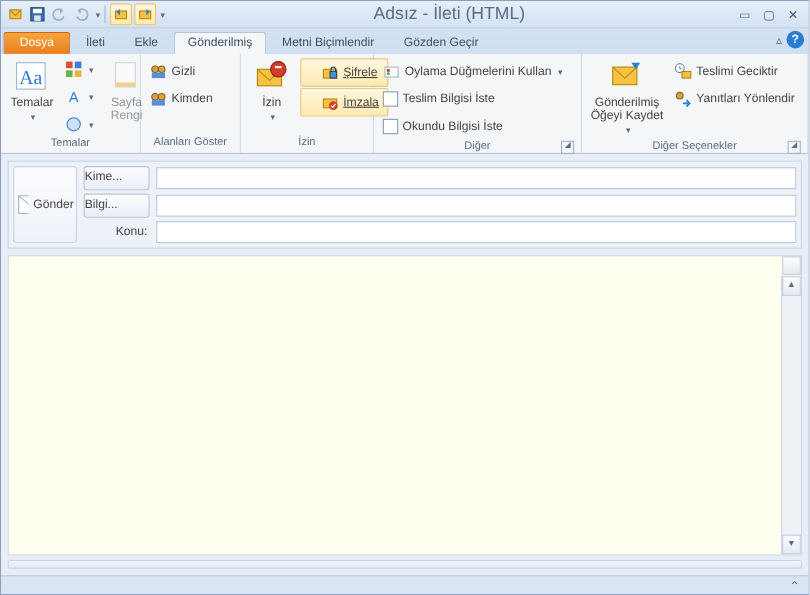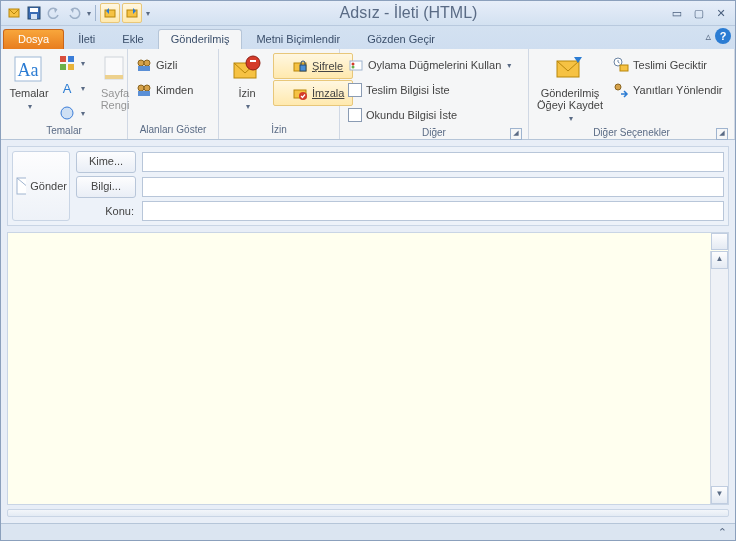--- a/index.html
+++ b/index.html
@@ -28,21 +28,21 @@
 .smallbtn{display:flex;align-items:center;gap:4px;padding:2px 4px;height:20px;}
 .smallbtn.framed{border:1px solid #e8c77a;background:linear-gradient(to bottom,#fff7e1,#ffe9ae);border-radius:2px;min-width:56px;padding-left:18px;}
 .ico16{width:16px;height:16px;display:flex;align-items:center;justify-content:center;}
 .checkbox{width:12px;height:12px;border:1px solid #8a9bb3;background:#fff;}
 .arrow-down{font-size:8px;color:#5a6b85;margin-left:2px;}
 .compose{flex:1;display:flex;flex-direction:column;background:#e8eef7;padding:6px;gap:0;}
 .header-area{background:#edf2f9;border:1px solid #c9d5e5;padding:4px;display:flex;gap:6px;}
 .sendcol{display:flex;flex-direction:row;align-items:center;justify-content:center;width:52px;border:1px solid #c9d5e5;background:linear-gradient(to bottom,#fdfdfe,#eef2f8);border-radius:3px;padding:4px 2px;gap:4px;}
 .fields{flex:1;display:flex;flex-direction:column;gap:3px;}
 .fieldrow{display:flex;align-items:center;gap:6px;}
-.fieldbtn{width:58px;height:20px;border:1px solid #b8c6d9;background:linear-gradient(to bottom,#fdfdfe,#e9eef6);border-radius:3px;text-align:center;line-height:18px;font-size:11px;}
+.fieldbtn{width:58px;height:20px;border:1px solid #b8c6d9;background:linear-gradient(to bottom,#fdfdfe,#e9eef6);border-radius:3px;text-align:left;line-height:18px;font-size:11px;}
 .fieldlabel{width:58px;text-align:right;padding-right:2px;color:#444;}
 .fieldinput{flex:1;height:20px;border:1px solid #b8c6d9;background:#fff;box-sizing:border-box;padding:0 4px;font-family:inherit;font-size:11px;}
 .body-area{flex:1;margin-top:6px;border:1px solid #c9d5e5;background:#ffffef;position:relative;}
 .body-scroll{position:absolute;right:0;top:0;bottom:0;width:17px;background:#eef1f6;border-left:1px solid #d0d8e4;display:flex;flex-direction:column;align-items:center;}
 .body-scroll .sbtn{width:15px;height:16px;background:linear-gradient(#fdfdfe,#e4eaf3);border:1px solid #c0cde0;margin:0;font-size:8px;text-align:center;line-height:14px;color:#5a6b85;}
 .body-scroll .track{flex:1;}
 .side-tool{position:absolute;right:0;top:0;width:17px;height:17px;background:linear-gradient(#fdfdfe,#e4eaf3);border:1px solid #c0cde0;box-sizing:border-box;}
 .statusbar{height:16px;background:#dbe5f1;border-top:1px solid #b5c5d8;display:flex;justify-content:flex-end;align-items:center;padding:0 8px;color:#5a6b85;}
 svg{display:block;}
 .envelope-ylw{fill:#f6c243;stroke:#b8860b;}

